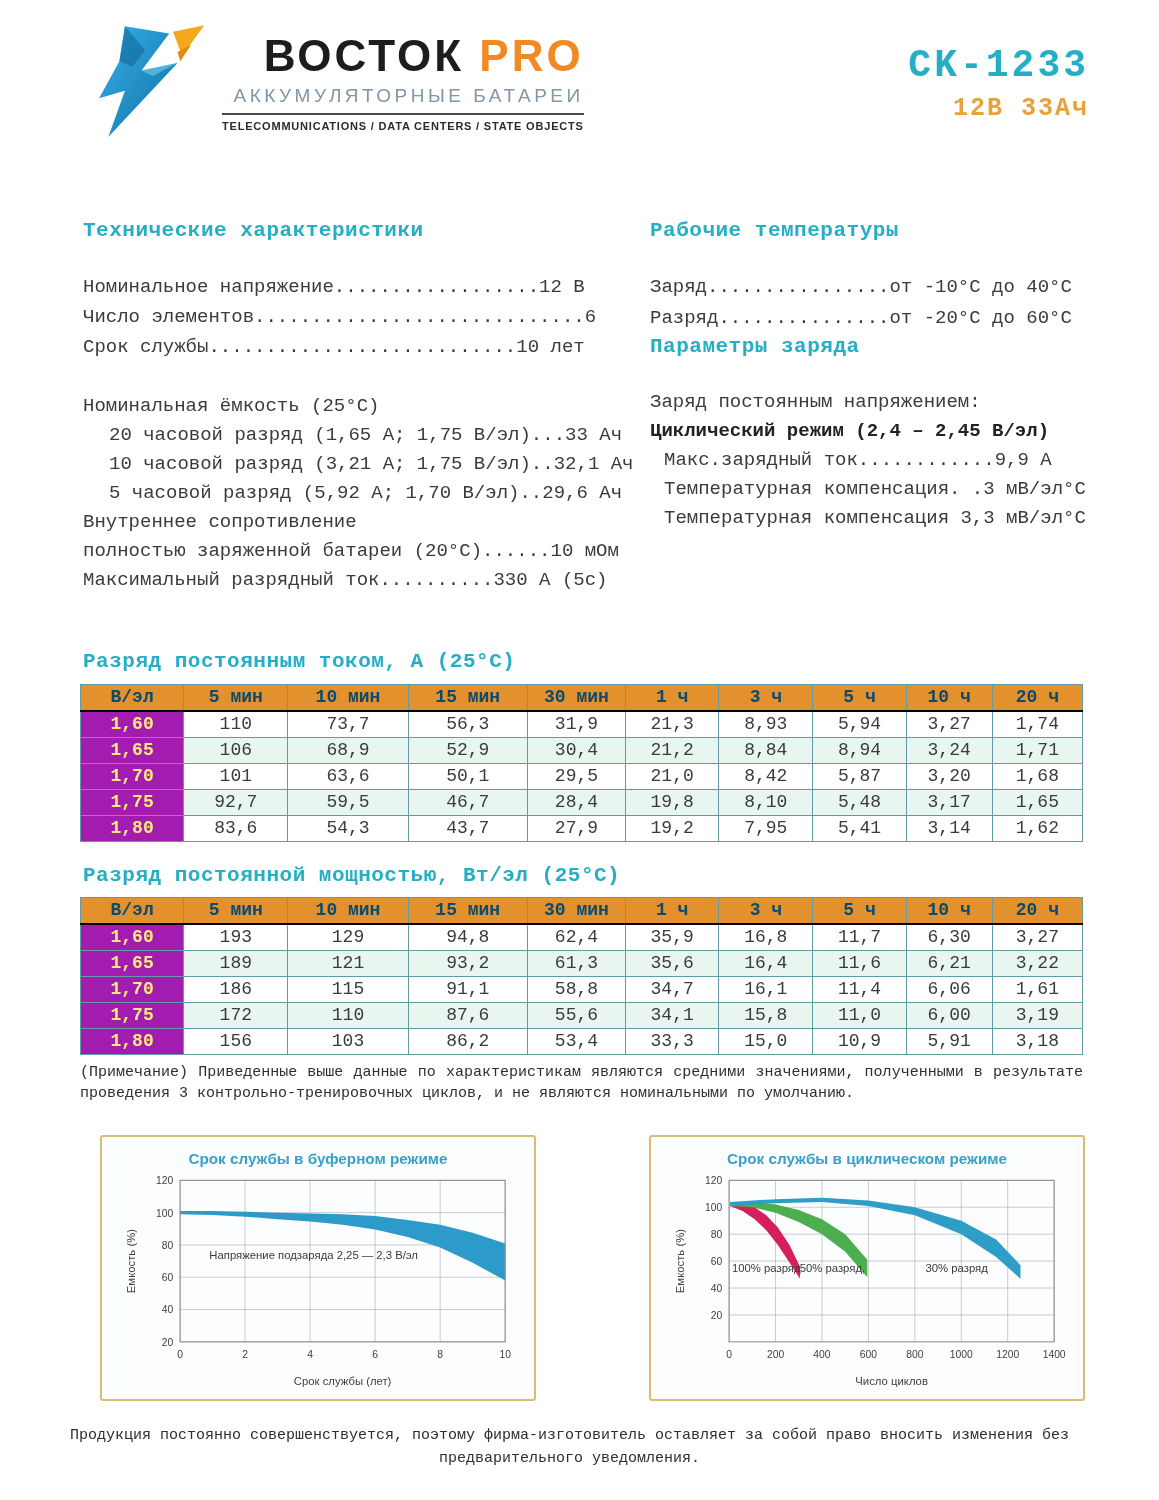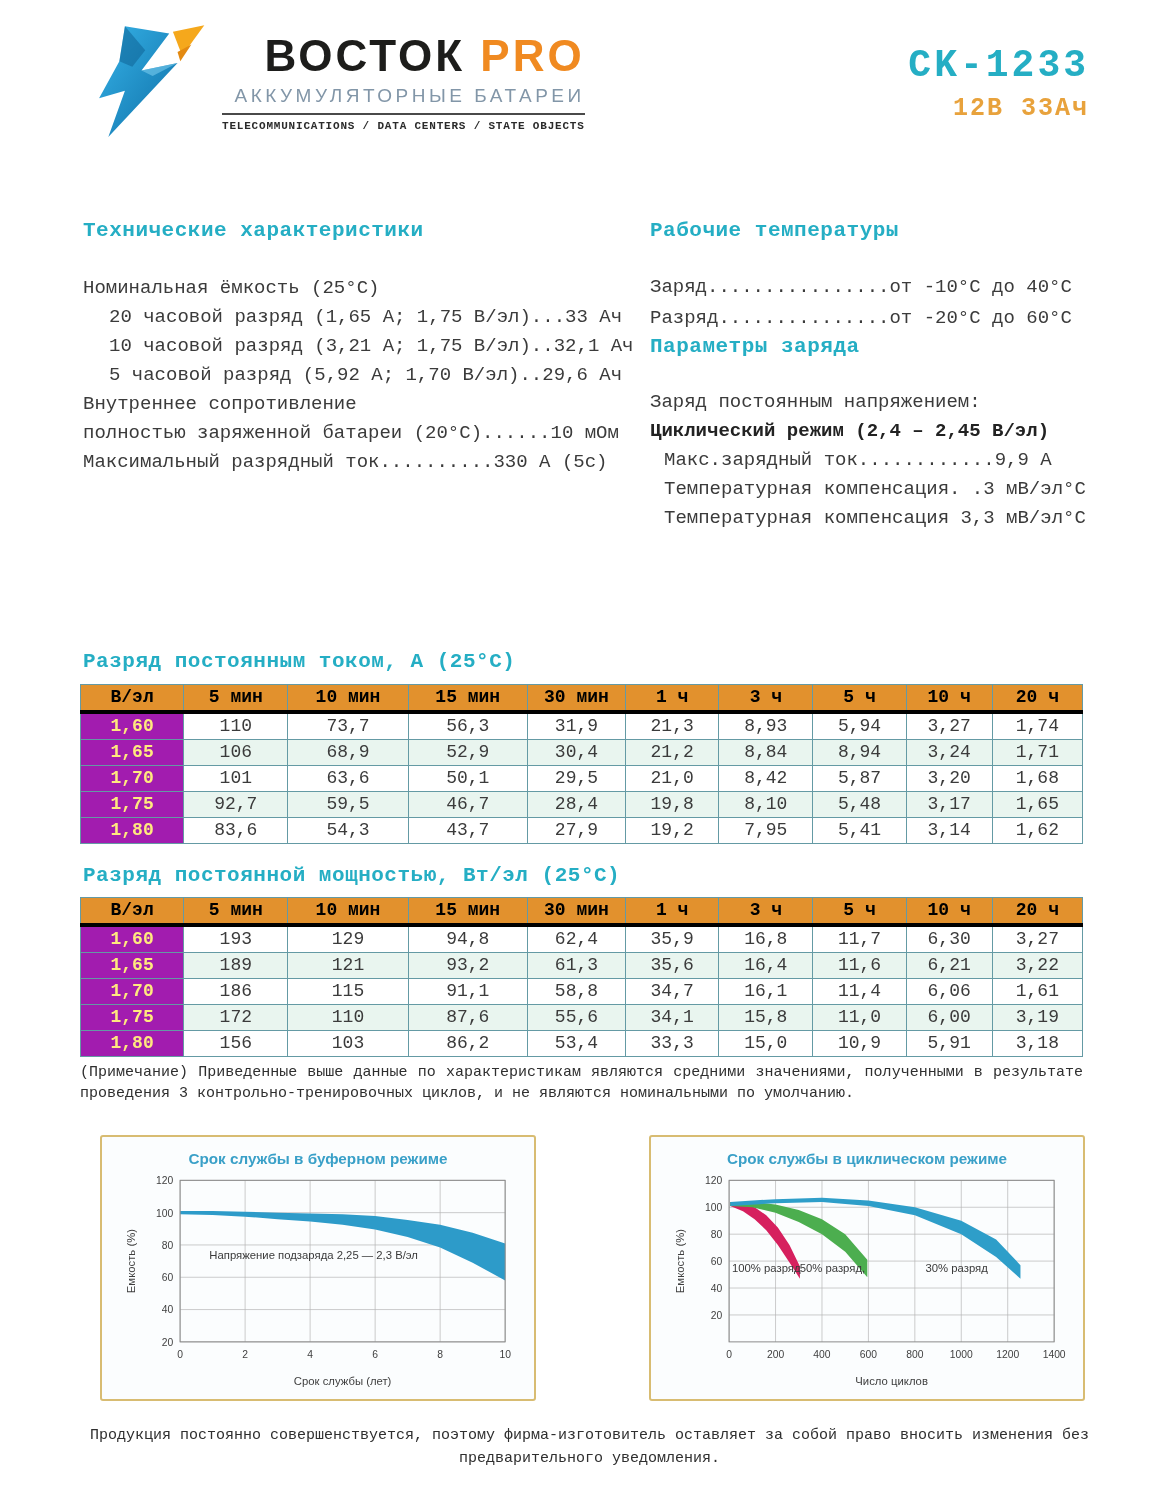--- a/index.html
+++ b/index.html
@@ -8,21 +8,21 @@
 
   
   .logo{position:absolute;left:88px;top:24px;display:flex;gap:14px;align-items:flex-start;text-align:right;}
   .logo-icon{width:120px;height:116px;flex:0 0 auto;}
   .logo-text{padding-top:10px;}
   .brand{font-family:"Liberation Sans",sans-serif;font-weight:bold;font-size:44px;
          letter-spacing:3px;color:#1d1d1b;line-height:1;}
   .brand .accent{color:#f08a21;}
   .brand-sub{font-family:"Liberation Sans",sans-serif;color:#8296a8;font-size:19px;
              letter-spacing:3.5px;margin-top:7px;white-space:nowrap;}
-  .brand-tag{font-family:Liberation Mono, monospace;color:#2b2b2b;font-size:11px;font-weight:bold;
+  .brand-tag{font-family:Liberation Sans, sans-serif;color:#2b2b2b;font-size:11px;font-weight:bold;
              letter-spacing:0.8px;border-top:2px solid #4a4a4a;margin-top:6px;padding-top:5px;white-space:nowrap;}
   .model{position:absolute;right:70px;top:44px;text-align:right;}
   .model-code{font-size:38px;font-weight:bold;color:#25aec4;letter-spacing:3px;}
   .model-rating{font-size:25px;font-weight:bold;color:#e8a23c;margin-top:7px;letter-spacing:2px;}
 
   
   h2.section{font-size:21px;font-weight:bold;color:#25aec4;letter-spacing:0.5px;margin:0;line-height:26px;}
   .col{position:absolute;top:218px;font-size:19px;}
   .col-left{left:83px;width:565px;}
   .col-right{left:650px;width:445px;}
@@ -37,41 +37,41 @@
   .bold{font-weight:bold;color:#222;}
 
   
   .tbl-title{position:absolute;left:83px;font-size:21px;font-weight:bold;color:#25aec4;letter-spacing:0.5px;}
   .t1{top:650px;} .t2{top:864px;}
   table.data{position:absolute;left:80px;border-collapse:collapse;width:1003px;table-layout:fixed;
              font-family:"Liberation Mono",monospace;}
   #table1{top:684px;} #table2{top:897px;}
   table.data th,table.data td{border:1px solid #649aa4;text-align:center;font-size:18px;
              height:25px;padding:0;line-height:25px;}
-  table.data thead th{background:#e2912d;color:#000000;font-weight:bold;border-bottom:4px solid #000000;}
+  table.data thead th{background:#e2912d;color:#0c4a6e;font-weight:bold;border-bottom:2px solid #000000;}
   table.data th.rowhead{background:#a21caf;color:#ffe97e;font-weight:bold;}
   table.data tr.odd td{background:#ffffff;}
   table.data tr.even td{background:#e9f5ef;}
 
   .note{position:absolute;left:80px;top:1062px;width:1003px;font-size:15px;line-height:21px;
         text-align:justify;color:#2f2f2f;}
 
   
   .chart-box{position:absolute;top:1135px;width:436px;height:266px;border:2px solid #d8bc72;
              border-radius:3px;background:#fbfdfe;box-sizing:border-box;}
   #chart1{left:100px;} #chart2{left:649px;}
   .chart-box svg{width:100%;height:100%;display:block;}
   .grid{stroke:#b5b5b5;stroke-width:0.7;}
   .pborder{fill:none;stroke:#8a8a8a;stroke-width:1;}
   .tick{font-family:"Liberation Sans",sans-serif;font-size:10.5px;fill:#3f3f3f;}
   .alabel{font-family:"Liberation Sans",sans-serif;font-size:11.5px;fill:#3f3f3f;}
   .ctitle{font-family:"Liberation Sans",sans-serif;font-size:15.5px;font-weight:bold;fill:#3aa0c8;}
   .clabel{font-family:"Liberation Sans",sans-serif;font-size:11.5px;fill:#3a3a3a;}
 
-  .footer{position:absolute;left:72px;top:1424px;width:1035px;text-align:center;
+  .footer{position:absolute;left:52px;top:1424px;width:1035px;text-align:center;
           font-size:15px;line-height:23px;color:#2f2f2f;}
 </style>
 </head>
 <body>
 
 <div class="page">
 
   <div class="logo">
     <svg class="logo-icon" viewBox="0 0 130 125">
       <defs>
@@ -92,20 +92,25 @@
       <div class="brand-tag">TELECOMMUNICATIONS / DATA CENTERS / STATE OBJECTS</div>
     </div>
   </div>
   <div class="model">
     <div class="model-code">CK-1233</div>
     <div class="model-rating">12В 33Ач</div>
   </div>
 
   <section class="col col-left">
     <h2 class="section">Технические характеристики</h2>
+    <div class="b1">
+      <div class="line">Номинальное напряжение..................12 В</div>
+      <div class="line">Число элементов.............................6</div>
+      <div class="line">Срок службы...........................10 лет</div>
+    </div>
     <div class="b2">
       <div class="line">Номинальная ёмкость (25°C)</div>
       <div class="line indent">20 часовой разряд (1,65 А; 1,75 В/эл)...33 Ач</div>
       <div class="line indent">10 часовой разряд (3,21 А; 1,75 В/эл)..32,1 Ач</div>
       <div class="line indent">5 часовой разряд (5,92 А; 1,70 В/эл)..29,6 Ач</div>
       <div class="line">Внутреннее сопротивление</div>
       <div class="line">полностью заряженной батареи (20°C)......10 мОм</div>
       <div class="line">Максимальный разрядный ток..........330 А (5с)</div>
     </div>
   </section>

